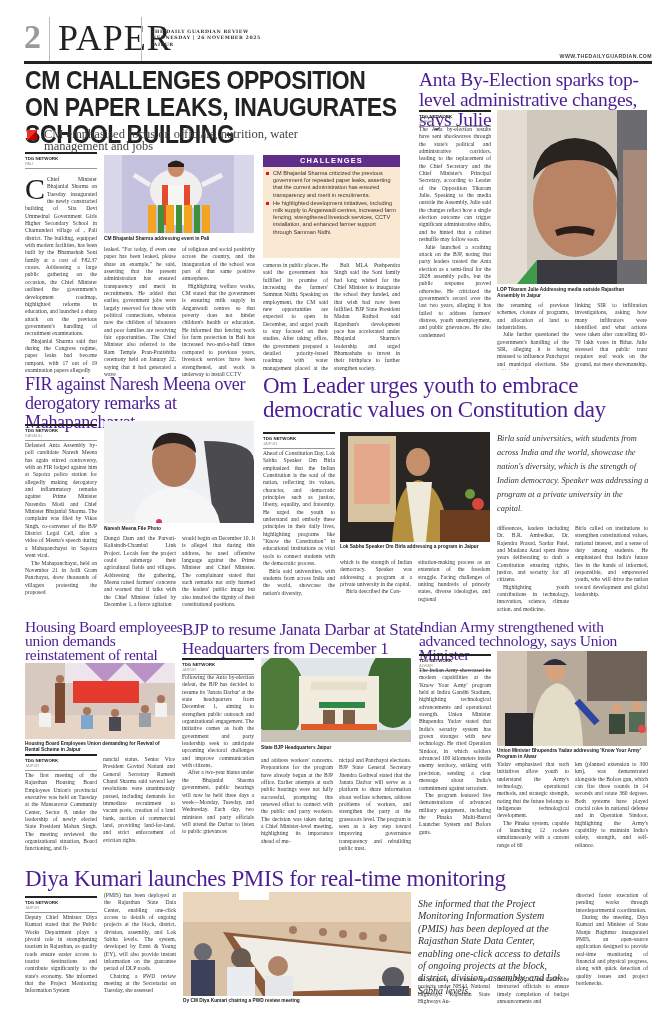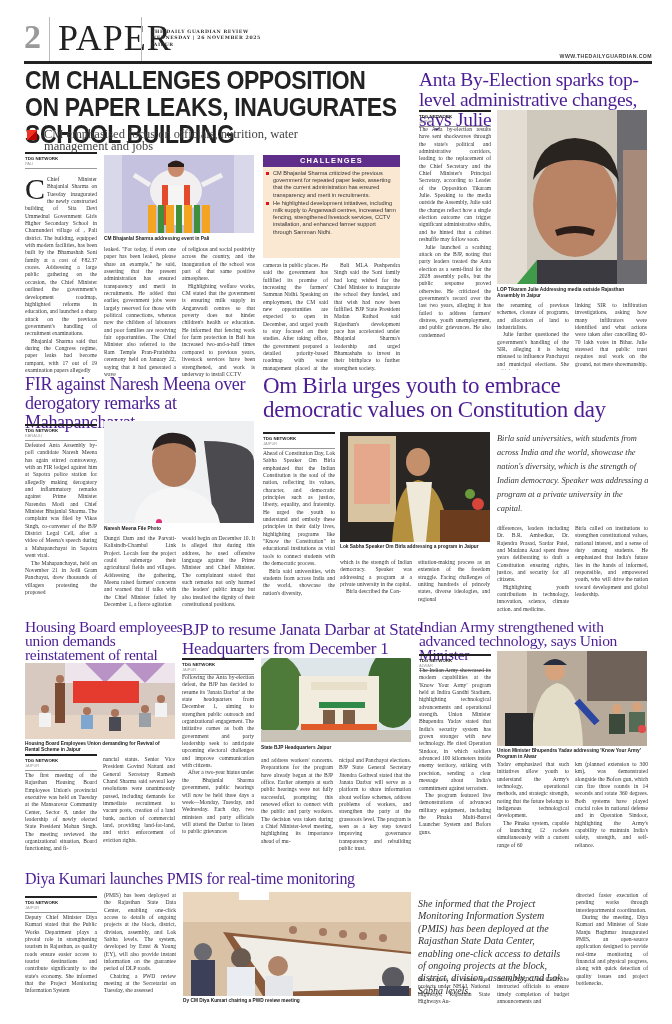--- a/index.html
+++ b/index.html
@@ -164,21 +164,21 @@
     <ellipse cx="70" cy="40" rx="22" ry="26" fill="#b07a5c"></ellipse>
     <path d="M48 30 Q52 10 72 12 Q92 14 92 32 Q82 22 70 22 Q56 22 48 30 Z" fill="#2a2220"></path>
     <path d="M30 102 Q34 70 70 66 Q110 70 116 102 Z" fill="#f6f6f7"></path>
     <circle cx="55" cy="101" r="3" fill="#e0307a"></circle>
   </svg>
 </div>
 <div class="abs caption" style="left:104px; top:526px; width:150px;">Naresh Meena File Photo</div>
 <div class="abs body-text" style="left:104px; top:535px; width:72px; height:80px; overflow:hidden;">Dungri Dam and the Parvati-Kalisindh-Chambal Link Project. Locals fear the project could submerge their agricultural fields and villages. Addressing the gathering, Meena raised farmers' concerns and warned that if talks with the Chief Minister failed by December 1, a fierce agitation</div>
 <div class="abs body-text" style="left:182px; top:535px; width:73px; height:80px; overflow:hidden;">would begin on December 10. It is alleged that during this address, he used offensive language against the Prime Minister and Chief Minister. The complainant stated that such remarks not only harmed the leaders' public image but also insulted the dignity of their constitutional positions.</div>
 
-<div class="abs hl-serif" style="left:263px; top:374px; width:400px; font-size:23px; line-height:24px;">Om Birla urges youth to embrace democratic values on Constitution day</div>
+<div class="abs hl-serif" style="left:263px; top:374px; width:400px; font-size:23px; line-height:24px;">Om Leader urges youth to embrace democratic values on Constitution day</div>
 <div class="abs byline" style="left:263px; top:432px; width:72px;">
   <div class="rule"></div>
   <div class="net">TDG NETWORK</div>
   <div class="place">JAIPUR</div>
   <div class="rule2"></div>
 </div>
 <div class="abs body-text" style="left:263px; top:450px; width:72px; height:162px; overflow:hidden;">
   <div>Ahead of Constitution Day, Lok Sabha Speaker Om Birla emphasized that the Indian Constitution is the soul of the nation, reflecting its values, character, and democratic principles such as justice, liberty, equality, and fraternity. He urged the youth to understand and embody these principles in their daily lives, highlighting programs like "Know the Constitution" in educational institutions as vital tools to connect students with the democratic process.</div>
   <p>Birla said universities, with students from across India and the world, showcase the nation's diversity,</p>
 </div>
@@ -298,21 +298,21 @@
     <circle cx="145" cy="78" r="4" fill="#e34a4a"></circle>
   </svg>
 </div>
 <div class="abs caption" style="left:497px; top:748px; width:150px;">Union Minister Bhupendra Yadav addressing 'Know Your Army' Program in Alwar</div>
 <div class="abs body-text" style="left:497px; top:761px; width:72px; height:96px; overflow:hidden;">
   <div>Yadav emphasized that such initiatives allow youth to understand the Army's technology, operational methods, and strategic strength, noting that the future belongs to indigenous technological development.</div>
   <p>The Pinaka system, capable of launching 12 rockets simultaneously with a current range of 60</p>
 </div>
 <div class="abs body-text" style="left:575px; top:761px; width:73px; height:96px; overflow:hidden;">km (planned extension to 300 km), was demonstrated alongside the Bofors gun, which can fire three rounds in 14 seconds and rotate 360 degrees. Both systems have played crucial roles in national defense and in Operation Sindoor, highlighting the Army's capability to maintain India's safety, strength, and self-reliance.</div>
 
-<div class="abs hl-serif" style="left:25px; top:866px; width:520px; font-size:16px; line-height:26px;">Diya Kumari launches PMIS for real-time monitoring</div>
+<div class="abs hl-serif" style="left:25px; top:866px; width:520px; font-size:23px; line-height:26px;">Diya Kumari launches PMIS for real-time monitoring</div>
 <div class="abs byline" style="left:25px; top:896px; width:72px;">
   <div class="rule"></div>
   <div class="net">TDG NETWORK</div>
   <div class="place">JAIPUR</div>
   <div class="rule2"></div>
 </div>
 <div class="abs body-text" style="left:25px; top:914px; width:72px; height:90px; overflow:hidden;">Deputy Chief Minister Diya Kumari stated that the Public Works Department plays a pivotal role in strengthening tourism in Rajasthan, as quality roads ensure easier access to tourist destinations and contribute significantly to the state's economy. She informed that the Project Monitoring Information System</div>
 <div class="abs body-text" style="left:104px; top:892px; width:72px; height:112px; overflow:hidden;">
   <div>(PMIS) has been deployed at the Rajasthan State Data Center, enabling one-click access to details of ongoing projects at the block, district, division, assembly, and Lok Sabha levels. The system, developed by Ernst &amp; Young (EY), will also provide instant information on the guarantee period of DLP roads.</div>
   <p>Chairing a PWD review meeting at the Secretariat on Tuesday, she assessed</p>

